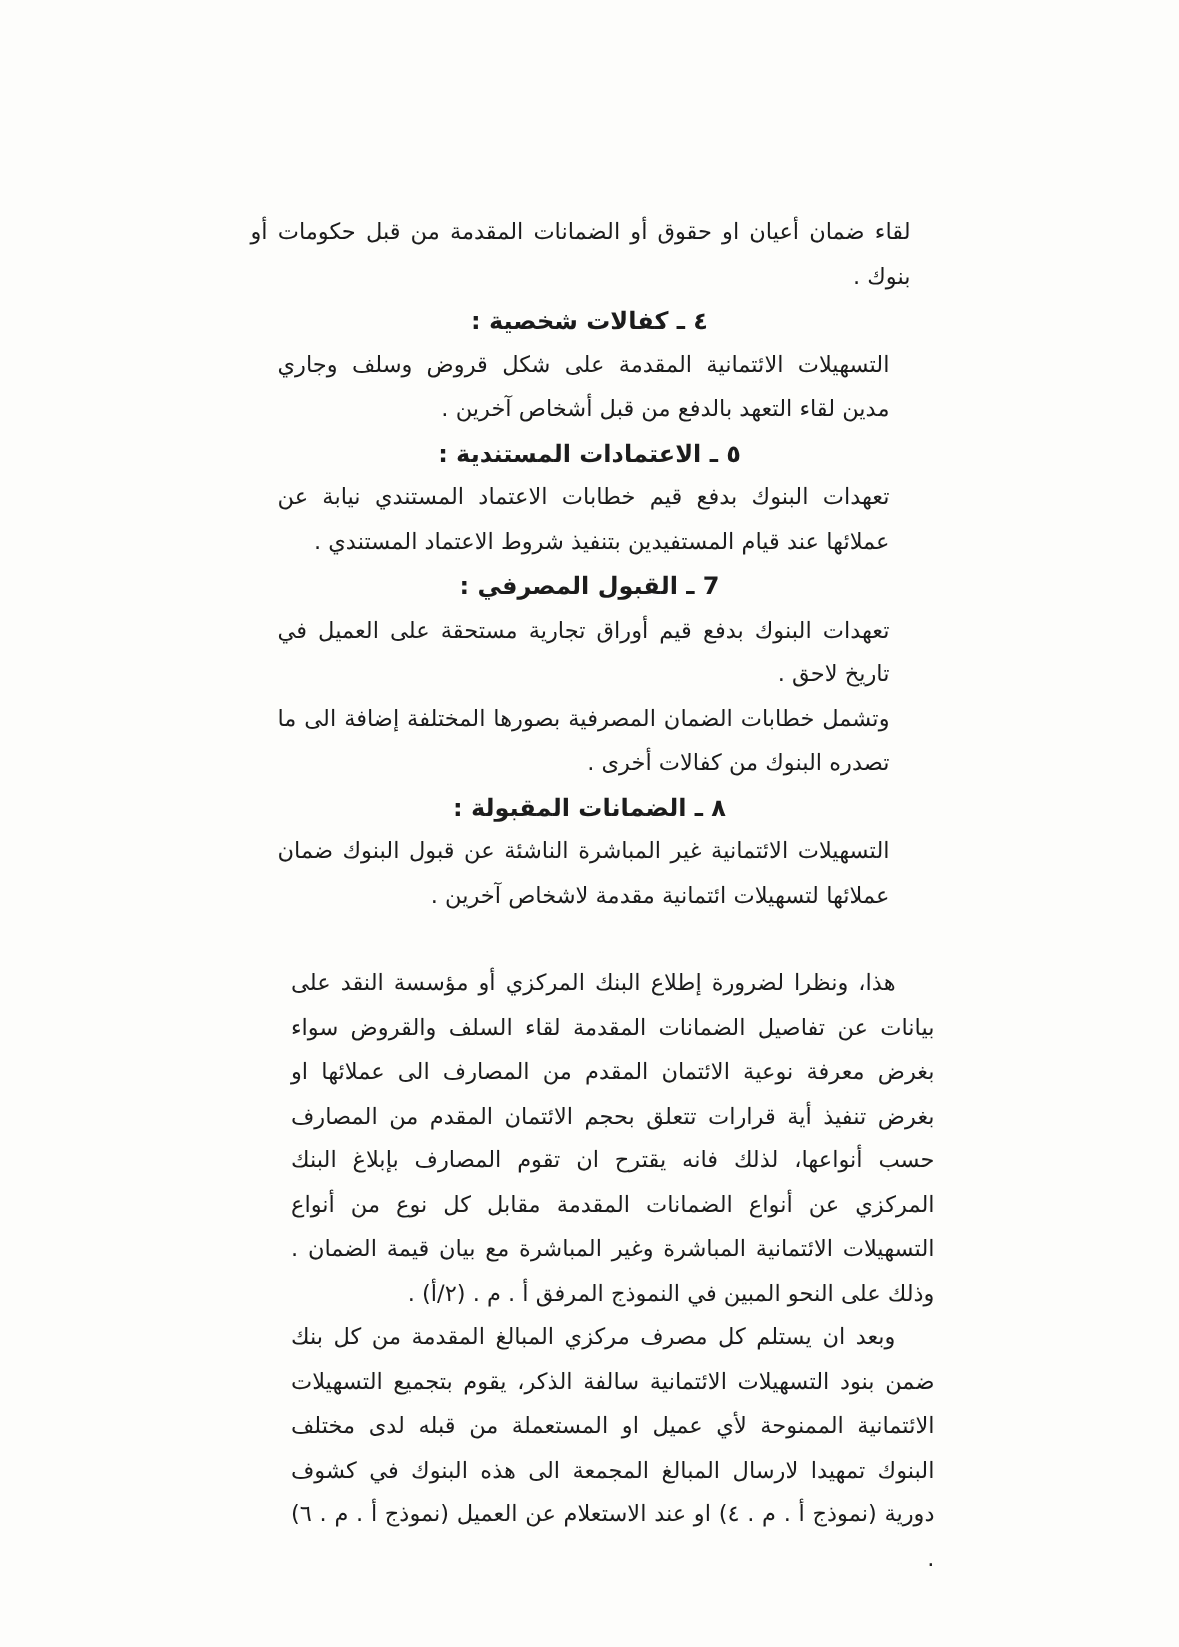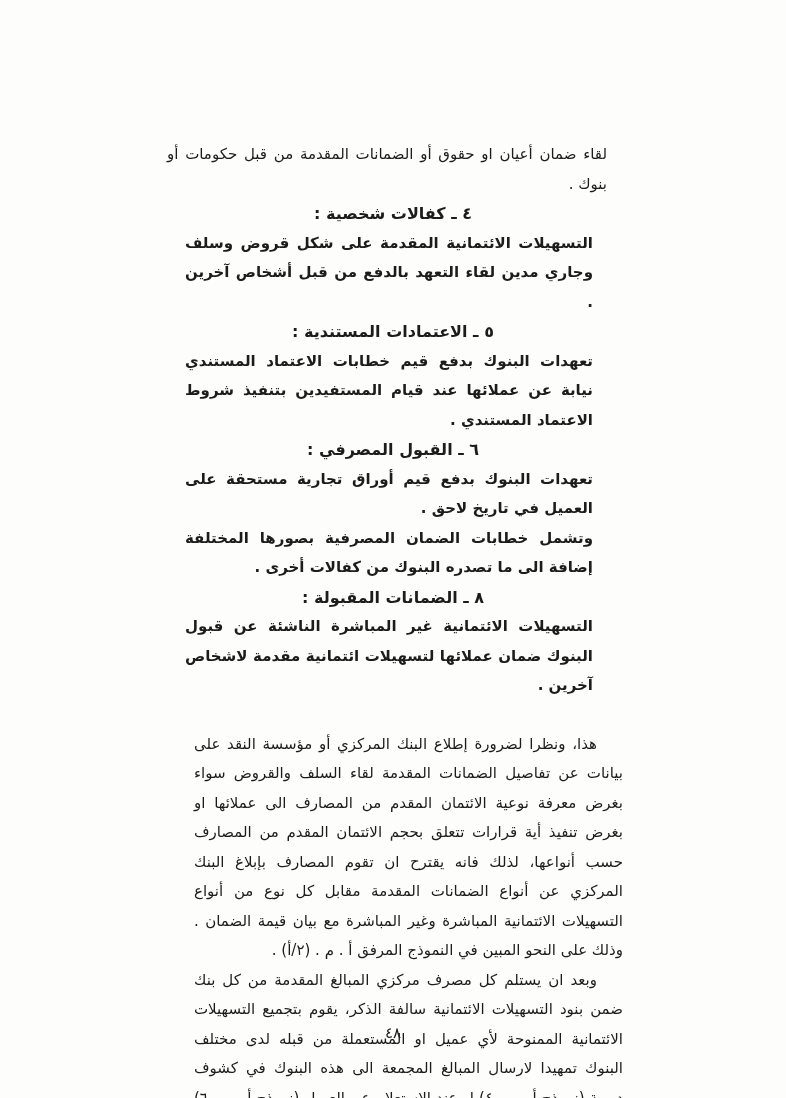--- a/index.html
+++ b/index.html
@@ -37,21 +37,20 @@
     margin-left: 4px;
   }
   .heading {
     font-weight: 700;
     font-size: 16px;
     text-align: center;
   }
   .definition {
     margin-right: 30px;
     margin-left: 22px;
-    font-weight: bold;
   }
   .paragraph {
     text-indent: 26px;
     text-align: justify;
     margin-left: 31px;
   }
   .gap-before {
     margin-top: 29px;
   }
   .page-number {
@@ -73,29 +72,28 @@
   <div class="text-column">
 
     <p class="block continuation">لقاء ضمان أعيان او حقوق أو الضمانات المقدمة من قبل حكومات أو بنوك .</p>
 
     <h3 class="block heading">٤ ـ كفالات شخصية :</h3>
     <p class="block definition">التسهيلات الائتمانية المقدمة على شكل قروض وسلف وجاري مدين لقاء التعهد بالدفع من قبل أشخاص آخرين .</p>
 
     <h3 class="block heading">٥ ـ الاعتمادات المستندية :</h3>
     <p class="block definition">تعهدات البنوك بدفع قيم خطابات الاعتماد المستندي نيابة عن عملائها عند قيام المستفيدين بتنفيذ شروط الاعتماد المستندي .</p>
 
-    <h3 class="block heading">٦ ـ القبول المصرفي :</h3>
+    <h3 class="block heading">7 ـ القبول المصرفي :</h3>
     <p class="block definition">تعهدات البنوك بدفع قيم أوراق تجارية مستحقة على العميل في تاريخ لاحق .</p>
 
     <p class="block definition">وتشمل خطابات الضمان المصرفية بصورها المختلفة إضافة الى ما تصدره البنوك من كفالات أخرى .</p>
 
     <h3 class="block heading">٨ ـ الضمانات المقبولة :</h3>
     <p class="block definition">التسهيلات الائتمانية غير المباشرة الناشئة عن قبول البنوك ضمان عملائها لتسهيلات ائتمانية مقدمة لاشخاص آخرين .</p>
 
     <p class="block paragraph gap-before">هذا، ونظرا لضرورة إطلاع البنك المركزي أو مؤسسة النقد على بيانات عن تفاصيل الضمانات المقدمة لقاء السلف والقروض سواء بغرض معرفة نوعية الائتمان المقدم من المصارف الى عملائها او بغرض تنفيذ أية قرارات تتعلق بحجم الائتمان المقدم من المصارف حسب أنواعها، لذلك فانه يقترح ان تقوم المصارف بإبلاغ البنك المركزي عن أنواع الضمانات المقدمة مقابل كل نوع من أنواع التسهيلات الائتمانية المباشرة وغير المباشرة مع بيان قيمة الضمان . وذلك على النحو المبين في النموذج المرفق أ . م . (٢/أ) .</p>
 
     <p class="block paragraph">وبعد ان يستلم كل مصرف مركزي المبالغ المقدمة من كل بنك ضمن بنود التسهيلات الائتمانية سالفة الذكر، يقوم بتجميع التسهيلات الائتمانية الممنوحة لأي عميل او المستعملة من قبله لدى مختلف البنوك تمهيدا لارسال المبالغ المجمعة الى هذه البنوك في كشوف دورية (نموذج أ . م . ٤) او عند الاستعلام عن العميل (نموذج أ . م . ٦) .</p>
 
   </div>
 
-  <div class="page-number">٤٨</div>
 
 </div>
 
 </body></html>

